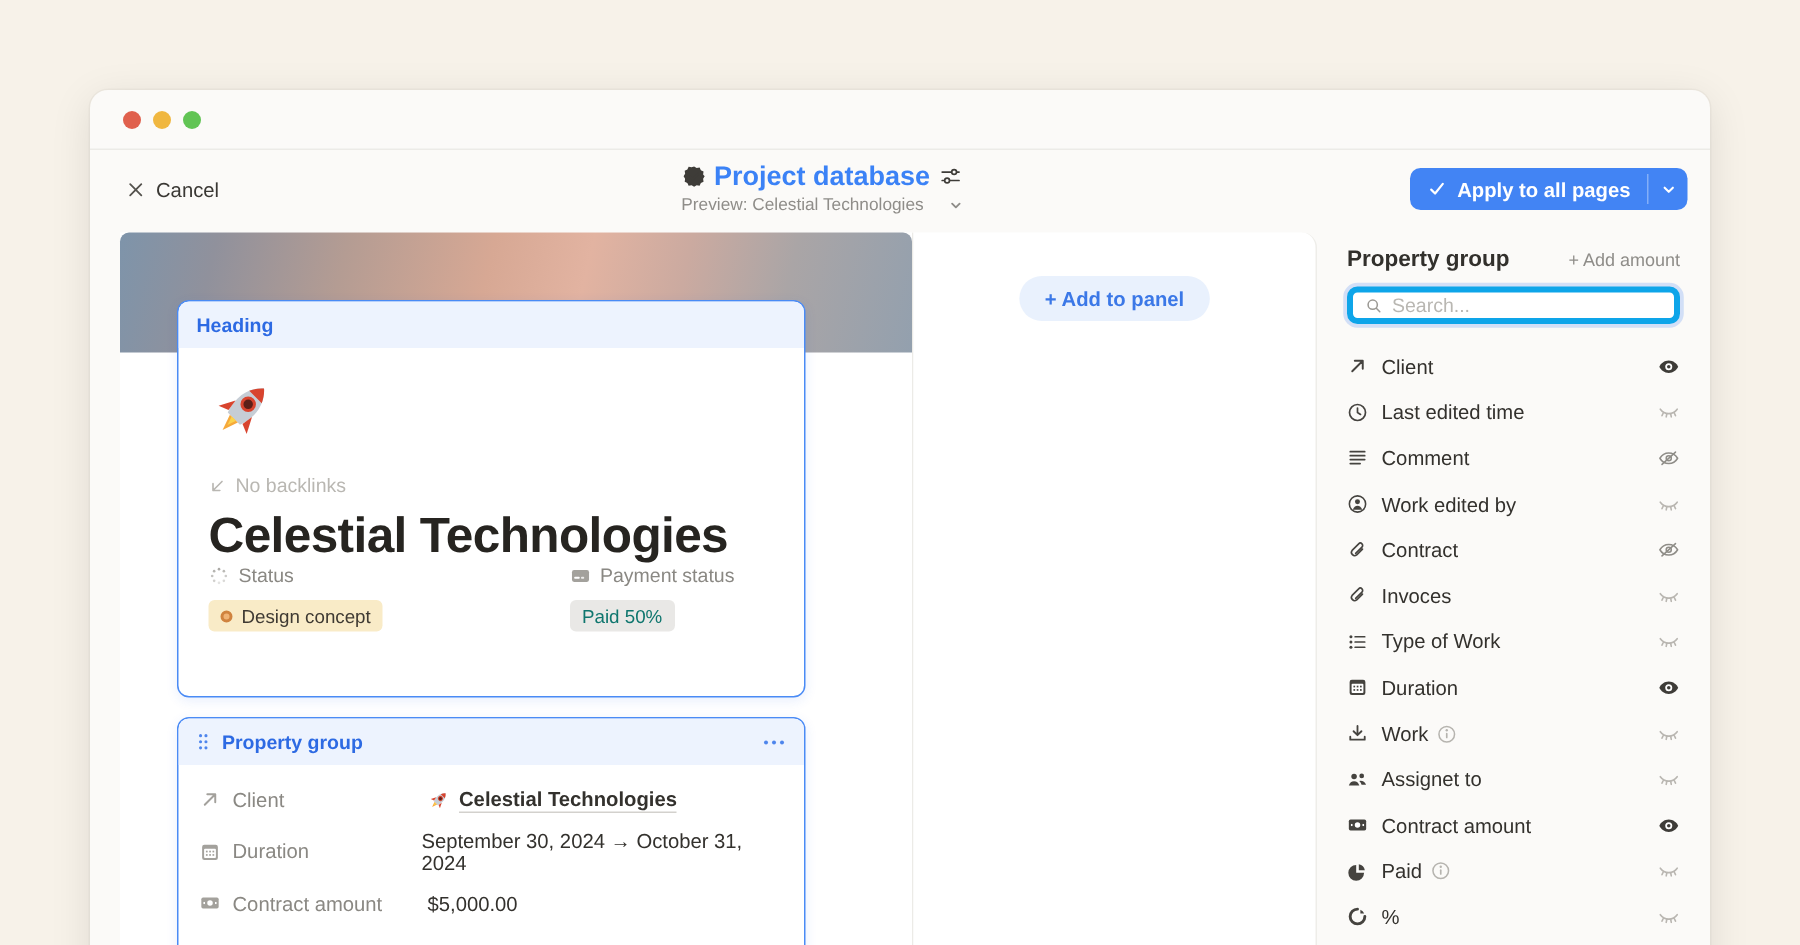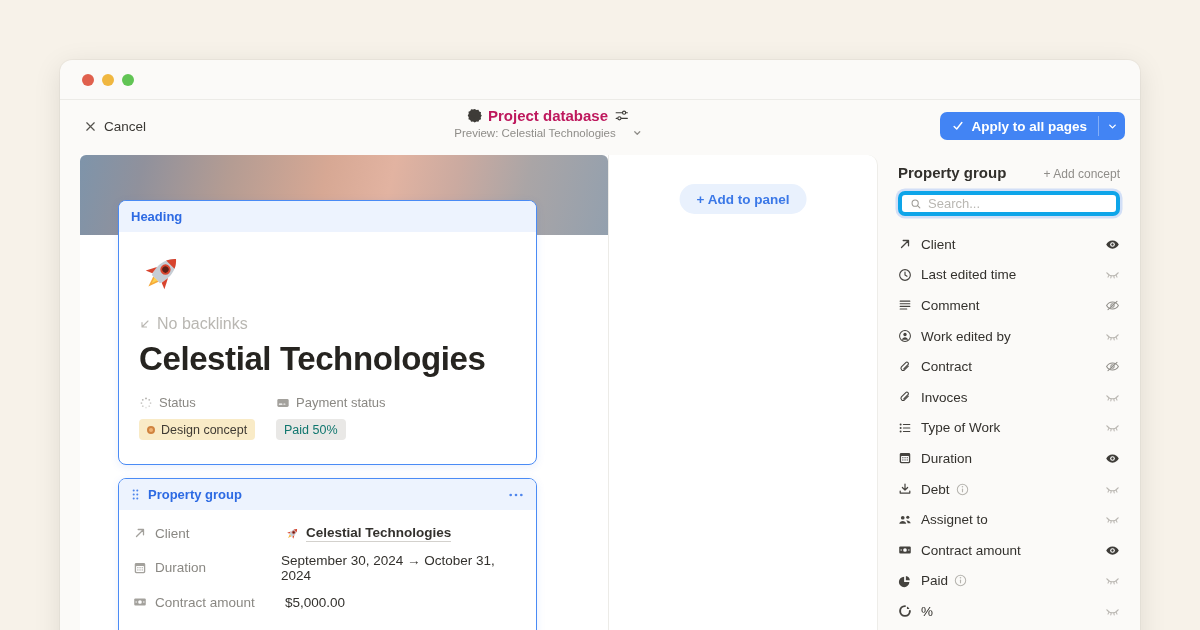--- a/index.html
+++ b/index.html
@@ -21,21 +21,21 @@
   .lights{position:absolute;left:22px;top:14px;display:flex;gap:8px;}
   .light{width:12px;height:12px;border-radius:50%;}
   .light.red{background:var(--t-red);} .light.yellow{background:var(--t-yellow);} .light.green{background:var(--t-green);}
 
   
   .toolbar{position:absolute;top:40px;left:0;right:0;height:55px;}
   .cancel-btn{position:absolute;left:24px;top:12px;height:28px;display:flex;align-items:center;gap:7px;
     font-size:13.5px;color:#3a3834;cursor:default;}
   .cancel-btn .icon{width:13px;height:13px;color:#55534e;}
   .title-block{position:absolute;left:50%;top:7px;transform:translateX(calc(-50% - 52px));text-align:center;}
-  .title-row{display:flex;align-items:center;gap:6px;justify-content:center;font-size:15px;font-weight:700;color:#be185d;text-align:right;}
+  .title-row{display:flex;align-items:center;gap:6px;justify-content:center;font-size:18px;font-weight:700;color:#3b82f6;text-align:right;}
   .title-row .icon{width:15px;height:15px;color:#3e3c38;}
   .preview-row{margin-top:3px;display:flex;align-items:center;gap:16px;justify-content:center;font-size:11.5px;color:#8f8d89;}
   .preview-row .icon{width:10px;height:10px;color:#8f8d89;}
   .apply-btn{position:absolute;right:15px;top:12px;height:28px;display:flex;align-items:stretch;
     background:var(--accent);border-radius:7px;color:#fff;overflow:hidden;}
   .apply-main{display:flex;align-items:center;gap:7px;padding:0 11px 0 12px;font-size:13.5px;font-weight:700;text-align:right;}
   .apply-main .icon{width:12px;height:12px;}
   .apply-divider{width:1px;background:rgba(255,255,255,.35);margin:4px 0;}
   .apply-caret{width:26px;display:flex;align-items:center;justify-content:center;}
   .apply-caret .icon{width:11px;height:11px;color:#fff;}
@@ -47,24 +47,24 @@
     background:linear-gradient(103deg,#7e94aa 0%,#90919c 12%,#b49c93 28%,#d7a894 46%,#e2b3a1 58%,#cbaaa0 70%,#aaa5a6 83%,#93a0ae 100%);}
   .card{position:absolute;left:38px;width:419px;background:#fff;border:1px solid var(--card-border);
     border-radius:8px;box-shadow:0 2px 8px rgba(37,99,235,.10);overflow:hidden;}
   .card-head{height:31px;background:#edf3fe;display:flex;align-items:center;padding:0 12px;
     color:var(--link);font-size:13px;font-weight:600;gap:8px;}
   .card-head .drag{width:9px;height:13px;color:#4e85ec;}
   .card-head .menu{margin-left:auto;width:16px;height:6px;color:#4e85ec;}
   .heading-card{top:45px;height:265px;}
   .heading-body{padding:12px 20px 0 20px;}
   .page-icon{width:46px;height:46px;margin-top:6px;}
-  .backlinks{margin-top:15px;display:flex;align-items:center;gap:6px;font-size:16px;color:var(--faint);}
+  .backlinks{margin-top:15px;display:flex;align-items:center;gap:6px;font-size:13px;color:var(--faint);}
   .backlinks .icon{width:12px;height:12px;}
   .page-title{margin-top:7px;font-size:33px;font-weight:800;letter-spacing:-.4px;color:#262420;}
-  .fields{margin-top:17px;display:flex;}
+  .fields{display:flex;justify-content:space-between;}
   .field{min-width:136px;}
   .field + .field{margin-left:1px;}
   .field-label{display:flex;align-items:center;gap:6px;font-size:13px;color:var(--muted);}
   .field-label .icon{width:14px;height:14px;color:#a3a19c;}
   .tag{margin-top:9px;display:inline-flex;align-items:center;gap:6px;height:21px;padding:0 8px;
     border-radius:4px;font-size:12.5px;color:#3f3a33;}
   .tag.orange{background:var(--tag-orange);}
   .tag.gray{background:var(--tag-gray);color:#0f766e;}
   .tag-dot{width:8px;height:8px;border-radius:50%;background:#f0b375;border:2px solid #d0833f;}
 
@@ -342,21 +342,21 @@
       </div>
     </div>
 
     <div class="panel-area">
       <div class="add-panel-btn">+ Add to panel</div>
     </div>
 
     <div class="sidebar">
       <div class="sidebar-head">
         <span class="sidebar-title">Property group</span>
-        <span class="add-section">+ Add concept</span>
+        <span class="add-section">+ Add amount</span>
       </div>
       <div class="search-box">
         <span class="icon">
             <svg viewBox="0 0 14 14">
               <circle cx="6" cy="6" r="3.6" stroke="currentColor" fill="none" stroke-linecap="round" stroke-linejoin="round" stroke-width="1.2"></circle>
               <path d="M8.8 8.8l2.7 2.7" stroke="currentColor" fill="none" stroke-linecap="round" stroke-linejoin="round" stroke-width="1.2"></path>
             </svg>
           </span>
         <input type="text" placeholder="Search..." style="">
       </div>
@@ -487,21 +487,21 @@
                 <circle cx="8" cy="8" r="1.25" fill="currentColor"></circle>
               </svg>
             </span>
           </div>
           <div class="prop-row">
             <span class="icon p-icon">
               <svg viewBox="0 0 16 16">
                 <path d="M8 2.3v6.6M5 6.3l3 3 3-3M2.5 12.7h11M2.5 10.4v2.3M13.5 10.4v2.3" stroke="currentColor" fill="none" stroke-linecap="round" stroke-linejoin="round" stroke-width="1.4"></path>
               </svg>
             </span>
-            <span class="p-label">Debt</span>
+            <span class="p-label">Work</span>
             <span class="icon p-info">
               <svg viewBox="0 0 14 14">
                 <circle cx="7" cy="7" r="5.6" fill="none" stroke="currentColor" stroke-width="1.1"></circle>
                 <rect x="6.4" y="6" width="1.2" height="3.9" rx=".6" fill="currentColor"></rect>
                 <circle cx="7" cy="4.1" r=".85" fill="currentColor"></circle>
               </svg>
             </span>
             <span class="icon p-eye lashes">
               <svg viewBox="0 0 16 16">
                 <path d="M2 6.2c1.5 2.1 3.5 3.1 6 3.1s4.5-1 6-3.1M4.1 8.9l-.9 1.9M6.6 9.6l-.4 2M9.4 9.6l.4 2M11.9 8.9l.9 1.9" stroke="currentColor" fill="none" stroke-linecap="round" stroke-linejoin="round" stroke-width="1.15"></path>

